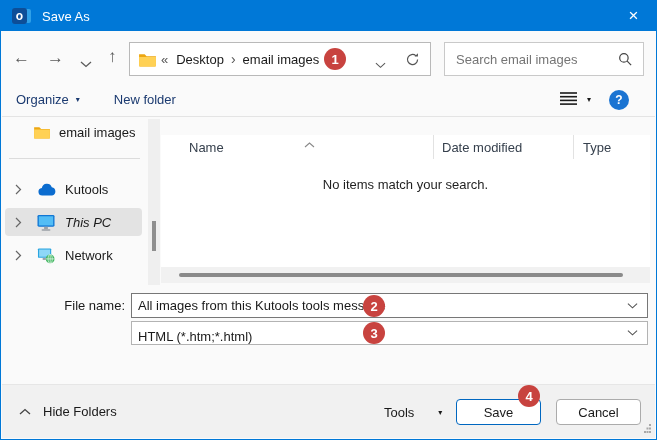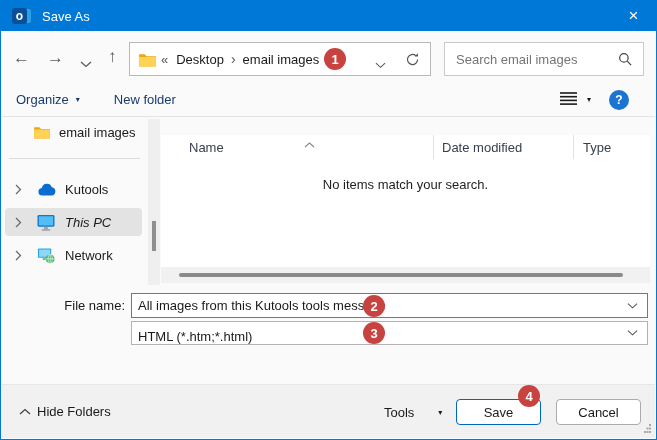--- a/index.html
+++ b/index.html
@@ -80,21 +80,21 @@
   .fname-input input { width:100%; height:100%; border:none; outline:none;
                        font:13px "Liberation Sans",sans-serif; color:#1a1a1a; padding:0 26px 0 6px; }
   .ftype-combo { position:absolute; left:130px; top:320px; width:517px; height:24px;
                  border:1px solid #b3b3b3; background:#fff; display:flex; align-items:flex-end;
                  padding:0 26px 0 6px; }
   .box-chev { position:absolute; right:9px; top:50%; transform:translateY(-50%); display:flex; }
 
   
   .footer { position:absolute; left:1px; right:1px; bottom:1px; top:383px; background:#f1f1f1;
             border-top:1px solid #e6e6e6; }
-  .hide-folders { position:absolute; left:18px; top:403px; display:flex; align-items:center; gap:6px; }
+  .hide-folders { position:absolute; left:18px; top:403px; display:flex; align-items:center; gap:12px; }
   .tools { position:absolute; left:383px; top:404px; display:flex; align-items:center; gap:24px; }
   .btn { position:absolute; top:398px; width:85px; height:26px; background:#fff; border-radius:4px;
          display:flex; align-items:center; justify-content:center; color:#1a1a1a; }
   .btn-save { left:455px; border:1.5px solid #0067c0; }
   .btn-cancel { left:555px; border:1px solid #ababab; }
   .grip { position:absolute; right:4px; bottom:3px; }
 
   
   .badge { position:absolute; width:22px; height:22px; border-radius:50%; background:#c8433f;
            color:#fff; font-weight:bold; font-size:13px; display:flex; align-items:center;

